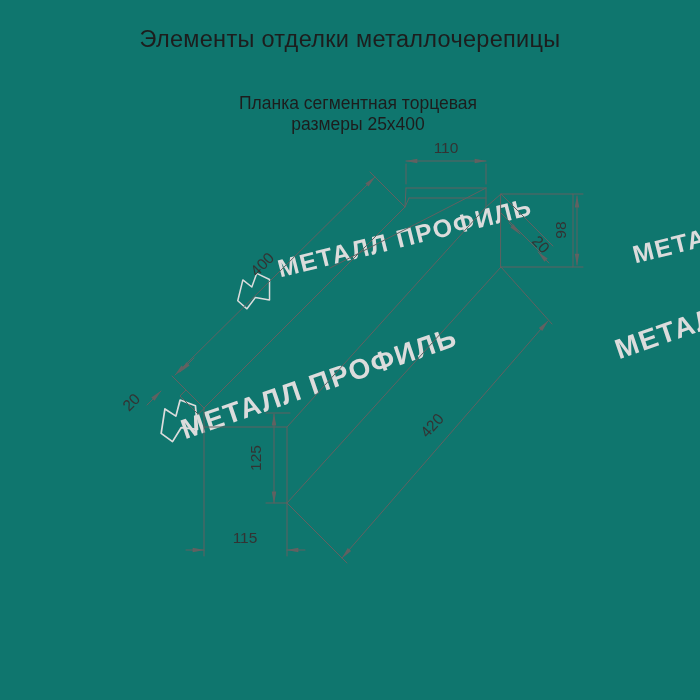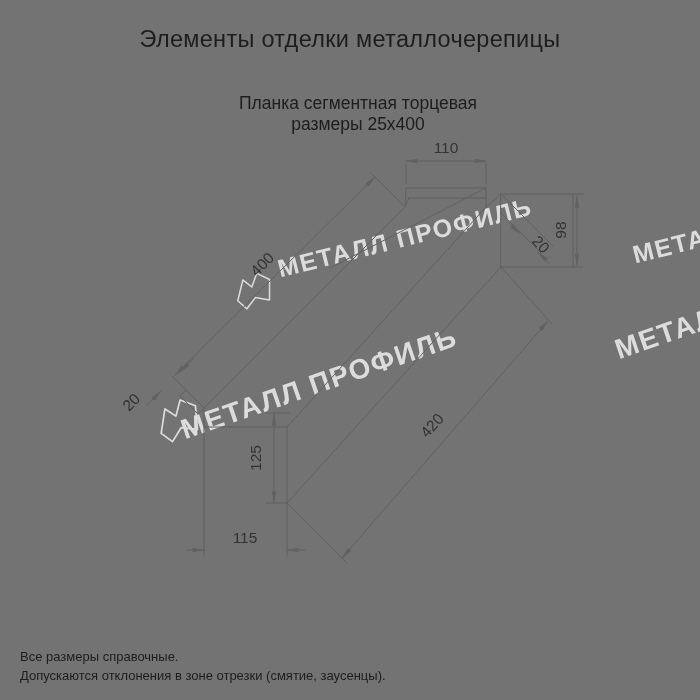--- a/index.html
+++ b/index.html
@@ -1,17 +1,17 @@
 <!DOCTYPE html>
 <html><head>
 <meta charset="utf-8">
 <style>
   html,body{margin:0;padding:0;background:#ffffff;}
   .stage{
-    position:relative;width:700px;height:700px;background:#737373;overflow:hidden;
+    position:relative;width:700px;height:700px;background:#0f766e;overflow:hidden;
     font-family:"Liberation Sans", sans-serif;color:#1d1d1d;
   }
   .page-title{
     position:absolute;top:26px;left:0;width:700px;text-align:center;
     font-size:23.5px;letter-spacing:.3px;color:#1d1d1d;
   }
   .product-name{
     position:absolute;top:93px;left:0;width:700px;text-align:center;
     font-size:17.5px;line-height:21px;color:#1d1d1d;padding-left:8px;
   }
@@ -132,18 +132,14 @@
       <text class="dim" transform="translate(566,230) rotate(-90)" text-anchor="middle">98</text>
       <text class="dim" transform="translate(537,248) rotate(47)" text-anchor="middle">20</text>
       <text class="dim" transform="translate(266,268) rotate(-45)" text-anchor="middle">400</text>
       <text class="dim" transform="translate(135,406) rotate(-45)" text-anchor="middle">20</text>
       <text class="dim" transform="translate(436,429) rotate(-48)" text-anchor="middle">420</text>
       <text class="dim" transform="translate(261,458) rotate(-90)" text-anchor="middle">125</text>
       <text class="dim" x="245" y="543" text-anchor="middle">115</text>
     </g>
   </svg>
 
-  <div class="footer-notes">
-    <div>Все размеры справочные.</div>
-    <div>Допускаются отклонения в зоне отрезки (смятие, заусенцы).</div>
-  </div>
 
 </div>
 
 </body></html>

